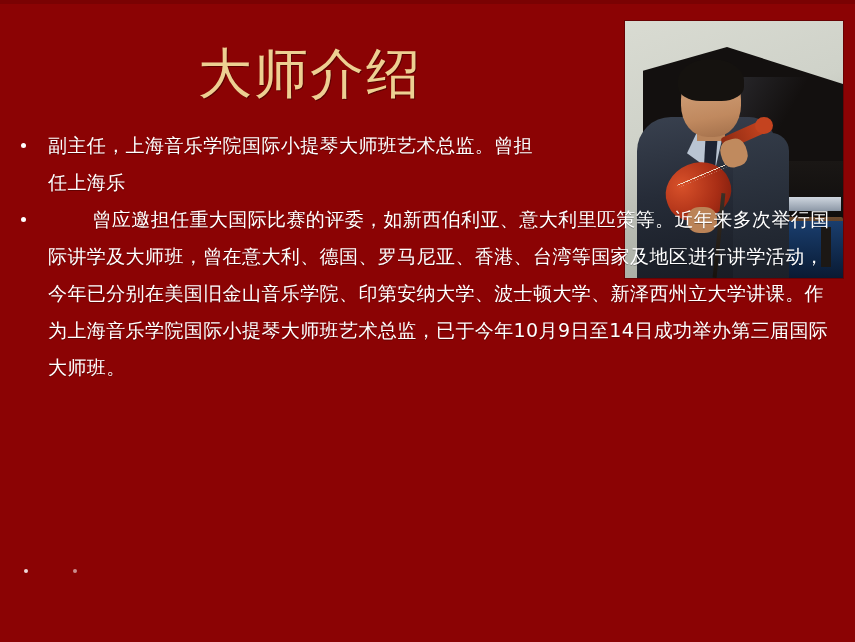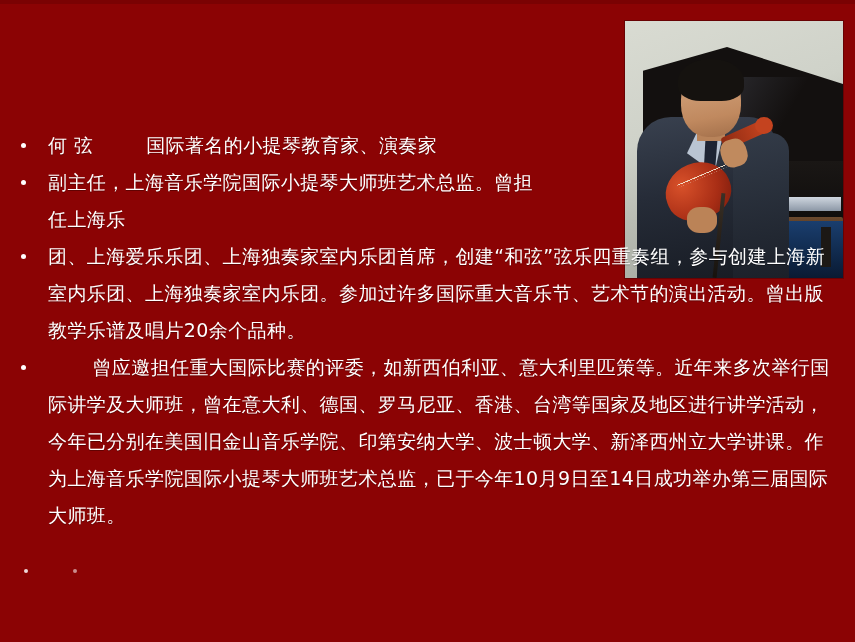--- a/index.html
+++ b/index.html
@@ -306,20 +306,21 @@
   .trailing-dots i.d1 { left: 24px; }
   .trailing-dots i.d2 { left: 73px; opacity: 0.55; }
 </style>
 </head>
 <body>
 
 <div id="slide" style="background: rgb(139, 3, 4);">
 
   <div class="top-band"></div>
 
+  <div class="slide-title" style="color: rgb(237, 207, 146);">大师介绍</div>
 
   <div class="portrait-frame">
     <div class="portrait-img">
       <div class="piano-lid"></div>
       <div class="piano-lid-sheen"></div>
       <div class="piano-body"></div>
       <div class="piano-keys"></div>
       <div class="piano-bench"></div>
       <div class="floor-blue"></div>
       <div class="piano-leg"></div>
@@ -337,38 +338,28 @@
       <div class="violin-neck"></div>
       <div class="violin-scroll"></div>
       <div class="violin-bow"></div>
       <div class="hand-top"></div>
       <div class="hand-low"></div>
     </div>
   </div>
 
   <div class="body-text">
 
-    <p class="para narrow">
-      <span class="bullet"></span>
-      <span>何 弦</span>
-      <span class="gap"></span>
-      <span>国际著名的小提琴教育家、演奏家</span>
-    </p>
 
 
 
     <p class="para narrow">
       <span class="bullet"></span>
       <span>副主任，上海音乐学院国际小提琴大师班艺术总监。曾担任上海乐</span>
     </p>
 
-    <p class="para wide">
-      <span class="bullet"></span>
-      <span>团、上海爱乐乐团、上海独奏家室内乐团首席，创建“和弦”弦乐四重奏组，参与创建上海新室内乐团、上海独奏家室内乐团。参加过许多国际重大音乐节、艺术节的演出活动。曾出版教学乐谱及唱片20余个品种。</span>
-    </p>
 
     <p class="para wide">
       <span class="bullet"></span>
       <span class="indent"></span>
       <span>曾应邀担任重大国际比赛的评委，如新西伯利亚、意大利里匹策等。近年来多次举行国际讲学及大师班，曾在意大利、德国、罗马尼亚、香港、台湾等国家及地区进行讲学活动，今年已分别在美国旧金山音乐学院、印第安纳大学、波士顿大学、新泽西州立大学讲课。作为上海音乐学院国际小提琴大师班艺术总监，已于今年10月9日至14日成功举办第三届国际大师班。</span>
     </p>
 
   </div>
 
   <div class="trailing-dots">

